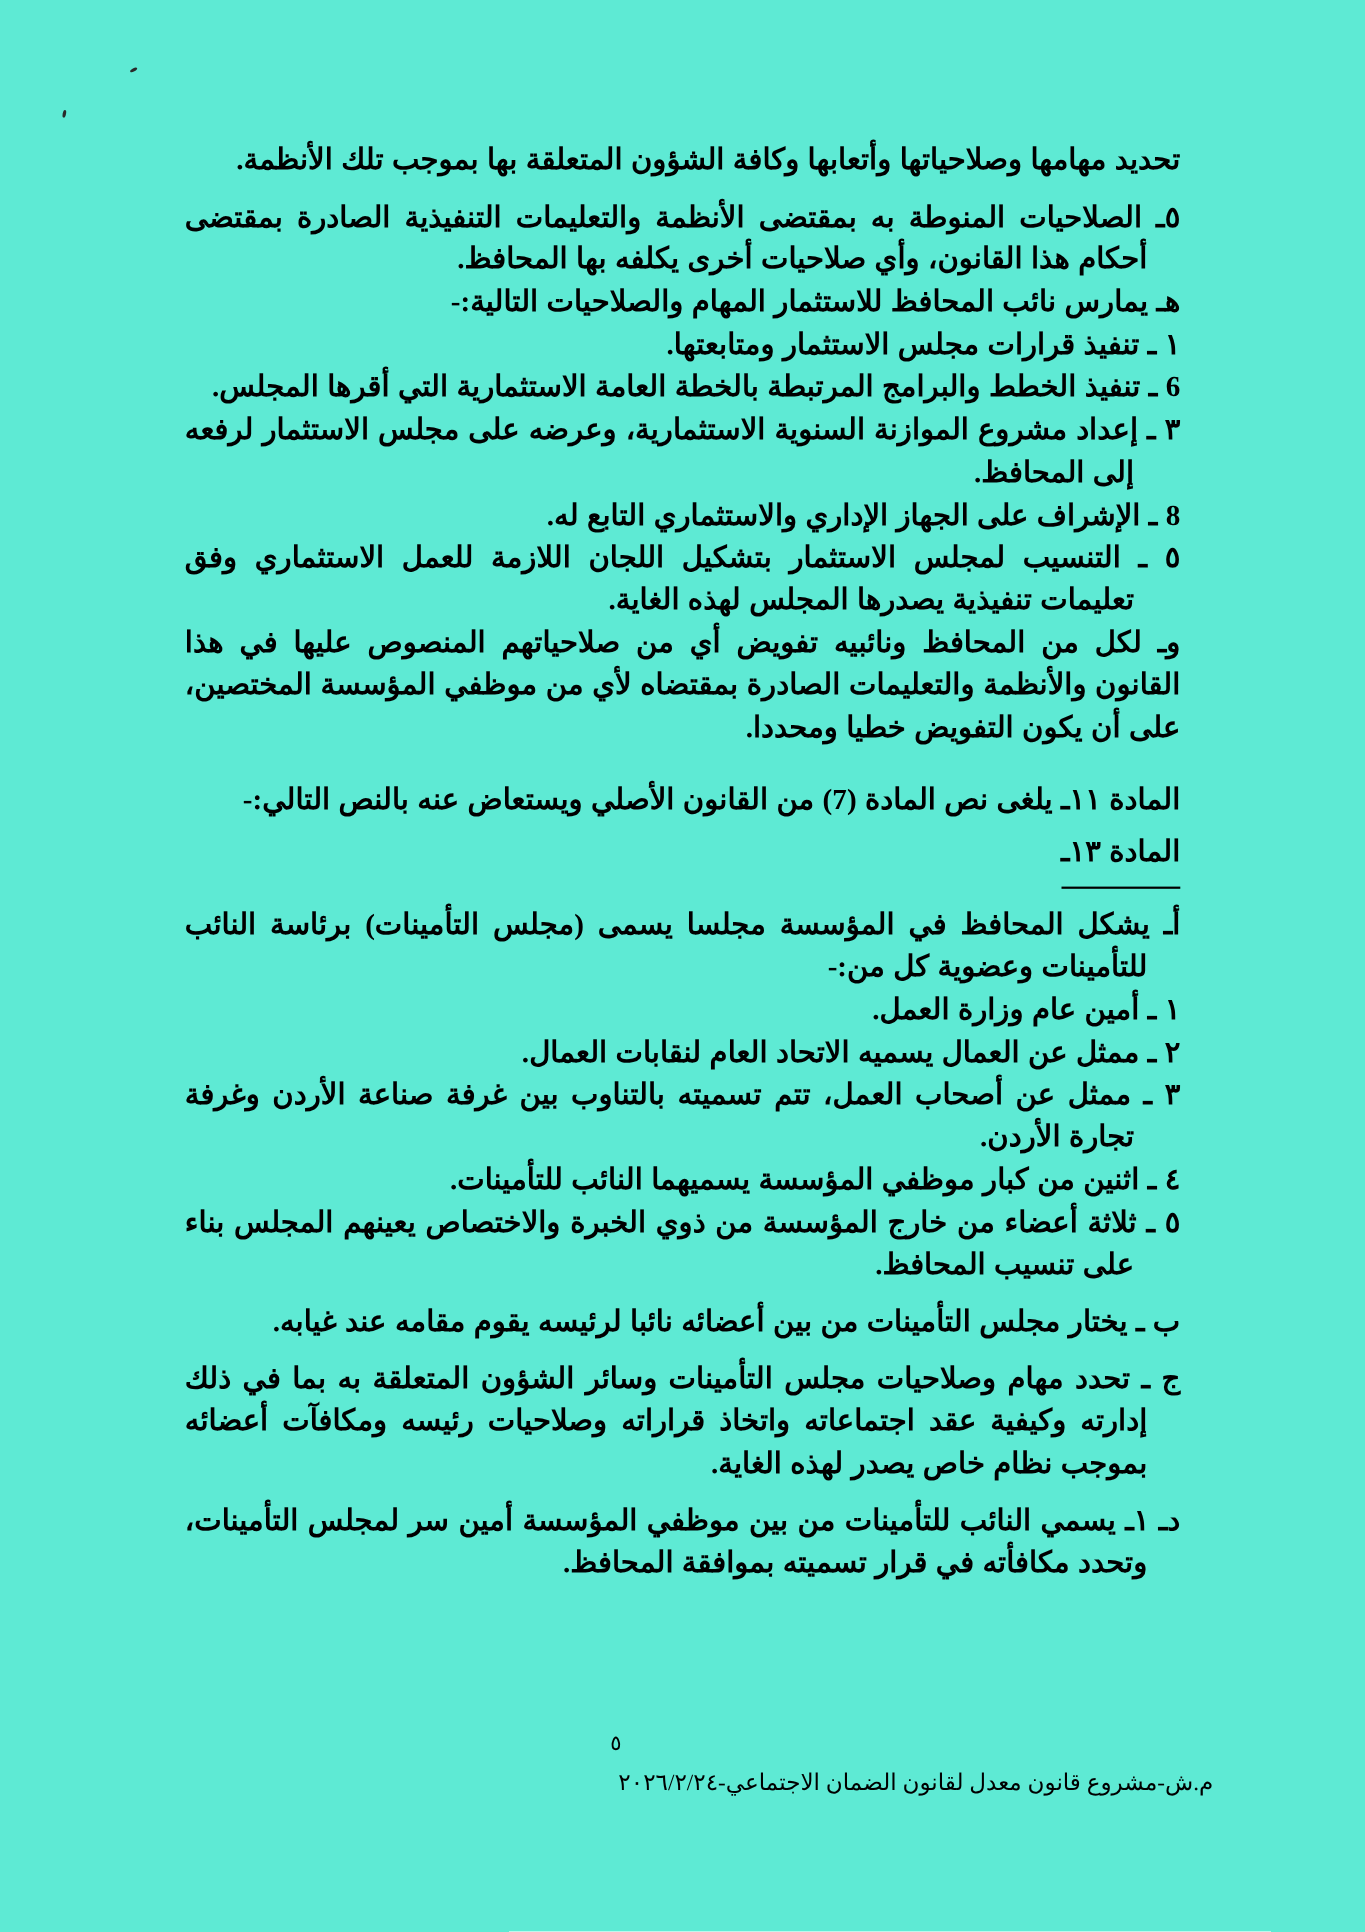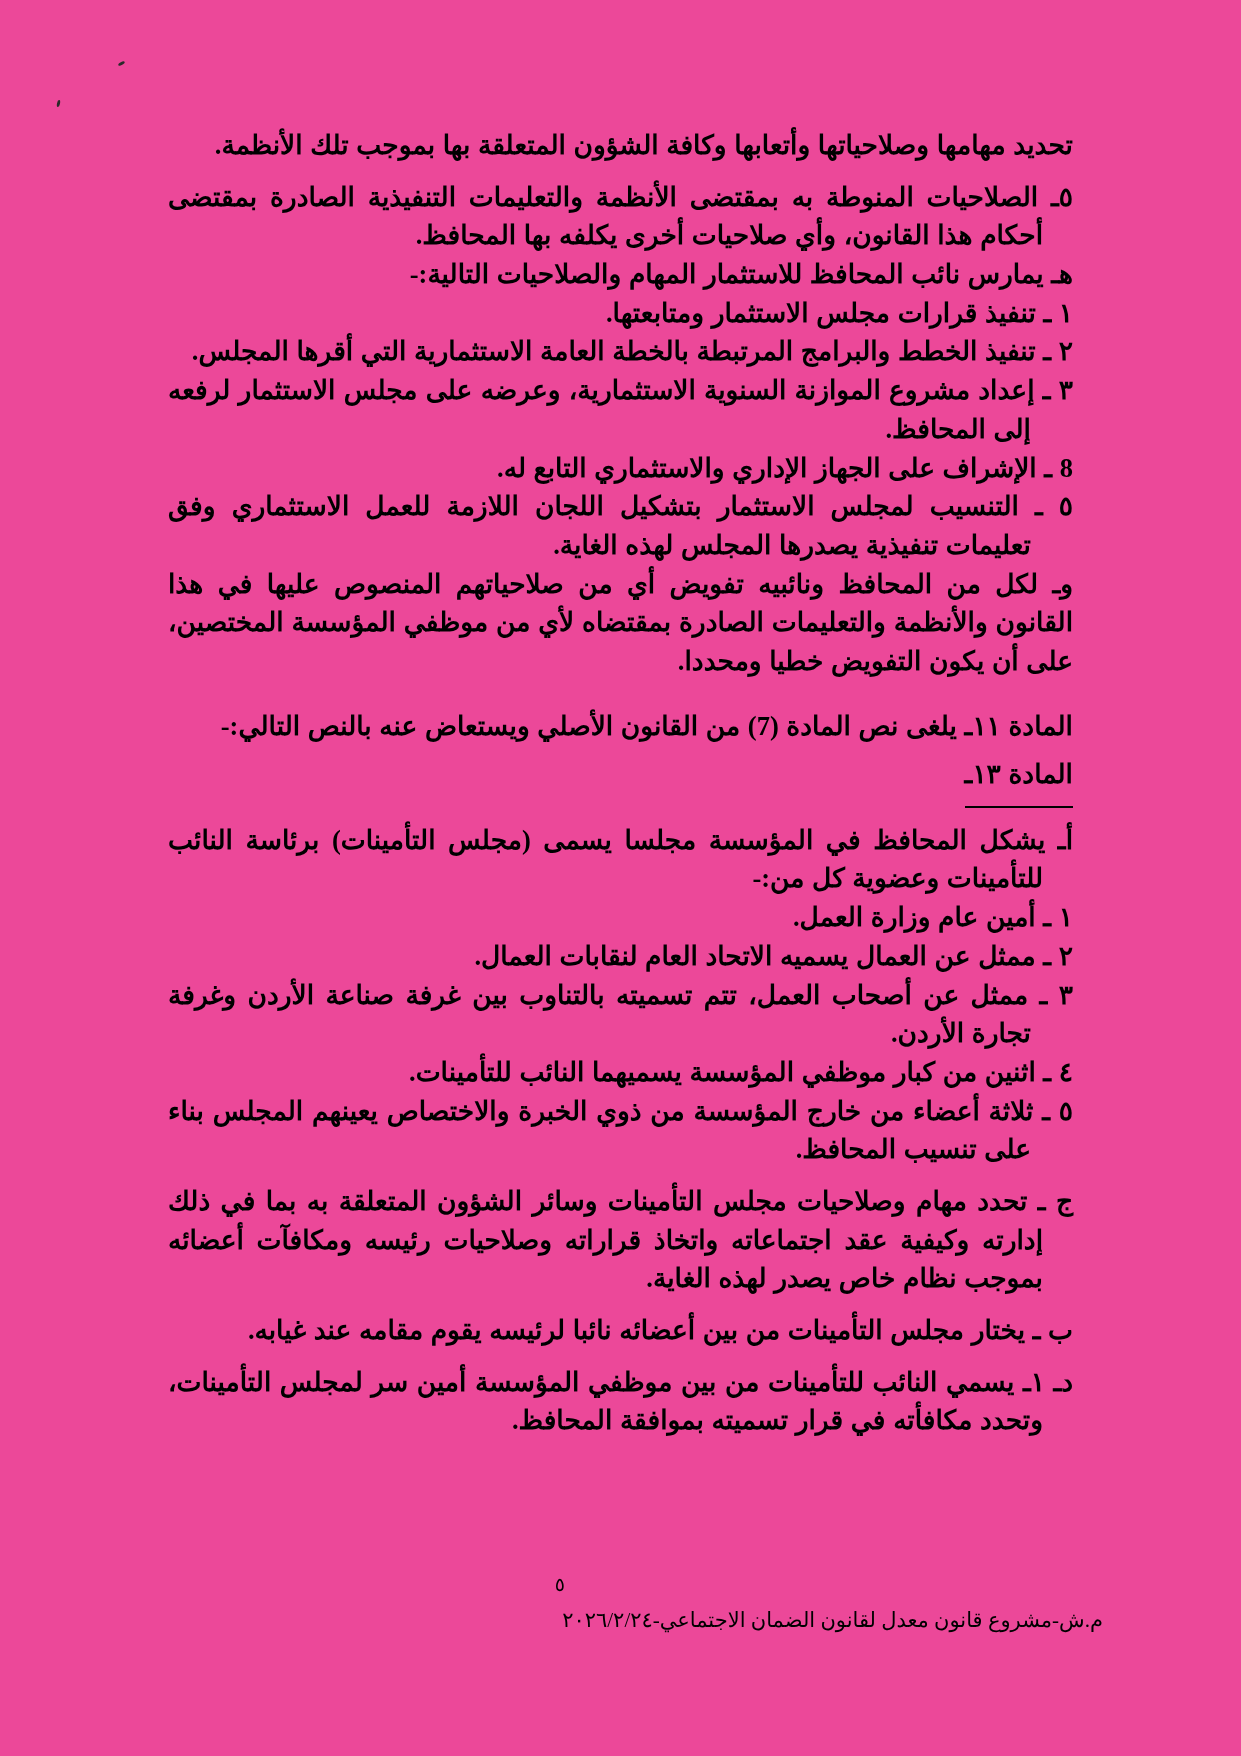--- a/index.html
+++ b/index.html
@@ -10,21 +10,21 @@
   }
   body {
     font-family: "Liberation Serif", "DejaVu Serif", serif;
     color: #000000;
   }
   .page {
     position: relative;
     width: 1241px;
     height: 1756px;
     margin: 0 auto;
-    background: #ec4899;
+    background: #5eead4;
     overflow: hidden;
   }
   
   .speck {
     position: absolute;
     background: #2a2a2a;
     border-radius: 50%;
   }
   .speck-a { left: 118px; top: 62px;  width: 7px; height: 3px; transform: rotate(-28deg); }
   .speck-b { left: 57px;  top: 100px; width: 3px; height: 7px; transform: rotate(12deg); }
@@ -120,21 +120,21 @@
 
   <div class="content">
 
     <p class="para">تحديد مهامها وصلاحياتها وأتعابها وكافة الشؤون المتعلقة بها بموجب تلك الأنظمة.</p>
 
     <p class="li indent-sm">٥ـ الصلاحيات المنوطة به بمقتضى الأنظمة والتعليمات التنفيذية الصادرة بمقتضى أحكام هذا القانون، وأي صلاحيات أخرى يكلفه بها المحافظ.</p>
 
     <p class="para">هـ يمارس نائب المحافظ للاستثمار المهام والصلاحيات التالية:-</p>
 
     <p class="li indent">١ ـ تنفيذ قرارات مجلس الاستثمار ومتابعتها.</p>
-    <p class="li indent">٢ ـ تنفيذ الخطط والبرامج المرتبطة بالخطة العامة الاستثمارية التي أقرها المجلس.</p>
+    <p class="li indent">6 ـ تنفيذ الخطط والبرامج المرتبطة بالخطة العامة الاستثمارية التي أقرها المجلس.</p>
     <p class="li indent">٣ ـ إعداد مشروع الموازنة السنوية الاستثمارية، وعرضه على مجلس الاستثمار لرفعه إلى المحافظ.</p>
     <p class="li indent">8 ـ الإشراف على الجهاز الإداري والاستثماري التابع له.</p>
     <p class="li indent">٥ ـ التنسيب لمجلس الاستثمار بتشكيل اللجان اللازمة للعمل الاستثماري وفق تعليمات تنفيذية يصدرها المجلس لهذه الغاية.</p>
 
     <p class="para">وـ لكل من المحافظ ونائبيه تفويض أي من صلاحياتهم المنصوص عليها في هذا القانون والأنظمة والتعليمات الصادرة بمقتضاه لأي من موظفي المؤسسة المختصين، على أن يكون التفويض خطيا ومحددا.</p>
 
     <div class="gap-md"></div>
 
     <p class="art-heading">المادة ١١ـ يلغى نص المادة (7) من القانون الأصلي ويستعاض عنه بالنص التالي:-</p>
 
@@ -143,22 +143,22 @@
     <p class="art13-line"><span class="art13">المادة ١٣ـ</span></p>
 
     <p class="li indent-sm">أـ يشكل المحافظ في المؤسسة مجلسا يسمى (مجلس التأمينات) برئاسة النائب للتأمينات وعضوية كل من:-</p>
 
     <p class="li indent">١ ـ أمين عام وزارة العمل.</p>
     <p class="li indent">٢ ـ ممثل عن العمال يسميه الاتحاد العام لنقابات العمال.</p>
     <p class="li indent">٣ ـ ممثل عن أصحاب العمل، تتم تسميته بالتناوب بين غرفة صناعة الأردن وغرفة تجارة الأردن.</p>
     <p class="li indent">٤ ـ اثنين من كبار موظفي المؤسسة يسميهما النائب للتأمينات.</p>
     <p class="li indent">٥ ـ ثلاثة أعضاء من خارج المؤسسة من ذوي الخبرة والاختصاص يعينهم المجلس بناء على تنسيب المحافظ.</p>
 
+    <p class="li indent-sm">ب ـ يختار مجلس التأمينات من بين أعضائه نائبا لرئيسه يقوم مقامه عند غيابه.</p>
     <p class="li indent-sm">ج ـ تحدد مهام وصلاحيات مجلس التأمينات وسائر الشؤون المتعلقة به بما في ذلك إدارته وكيفية عقد اجتماعاته واتخاذ قراراته وصلاحيات رئيسه ومكافآت أعضائه بموجب نظام خاص يصدر لهذه الغاية.</p>
-    <p class="li indent-sm">ب ـ يختار مجلس التأمينات من بين أعضائه نائبا لرئيسه يقوم مقامه عند غيابه.</p>
     <p class="li indent-sm">دـ ١ـ يسمي النائب للتأمينات من بين موظفي المؤسسة أمين سر لمجلس التأمينات، وتحدد مكافأته في قرار تسميته بموافقة المحافظ.</p>
 
   </div>
 
   <div class="footer">
     <div class="page-number">٥</div>
     <div class="footer-ref">م.ش-مشروع قانون معدل لقانون الضمان الاجتماعي-٢٠٢٦/٢/٢٤</div>
   </div>
 
 </div>

